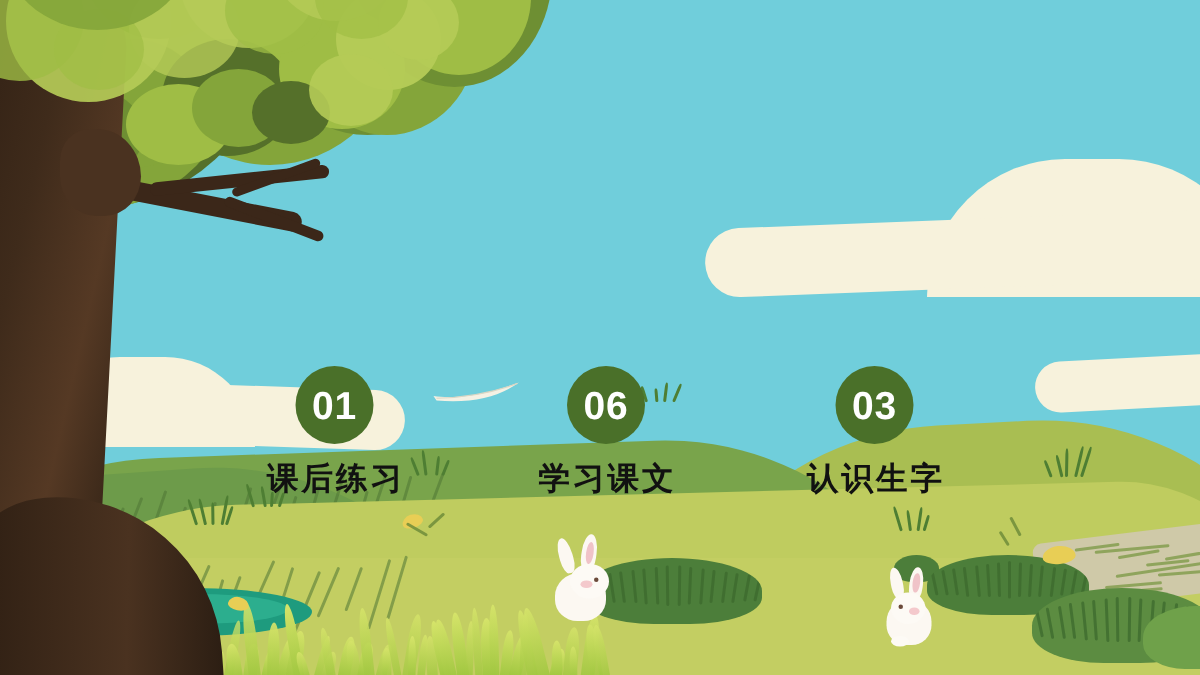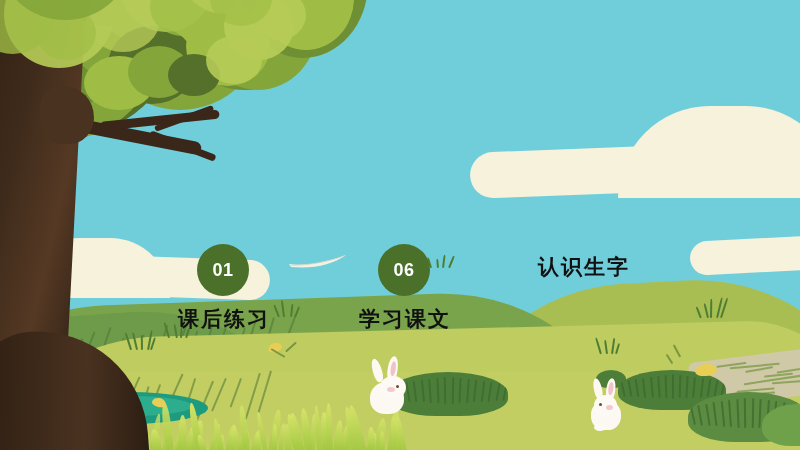--- a/index.html
+++ b/index.html
@@ -164,21 +164,21 @@
   .item{position:absolute;width:150px;text-align:center;}
   .item-1{left:148px;top:244px;}
   .item-2{left:329px;top:244px;}
   .item-3{left:508px;top:244px;}
 
   .num-circle{
     width:52px;height:52px;margin:0 auto;
     border-radius:50%;
     background:#4A7029;
     color:#fff;
-    font-size:18px;font-weight:bold;
+    font-size:26px;font-weight:bold;
     line-height:52px;
     letter-spacing:0.5px;
   }
   .item-label{
     margin-top:9px;
     font-size:21px;font-weight:bold;color:#111;
     letter-spacing:2px;text-indent:2px;
     white-space:nowrap;
   }
 
@@ -524,16 +524,17 @@
     <div class="num-circle">01</div>
     <div class="item-label">课后练习</div>
   </div>
 
   <div class="item item-2">
     <div class="num-circle">06</div>
     <div class="item-label">学习课文</div>
   </div>
 
   <div class="item item-3">
+    <div class="num-circle">03</div>
     <div class="item-label">认识生字</div>
   </div>
 
 </div>
 
 </body></html>

